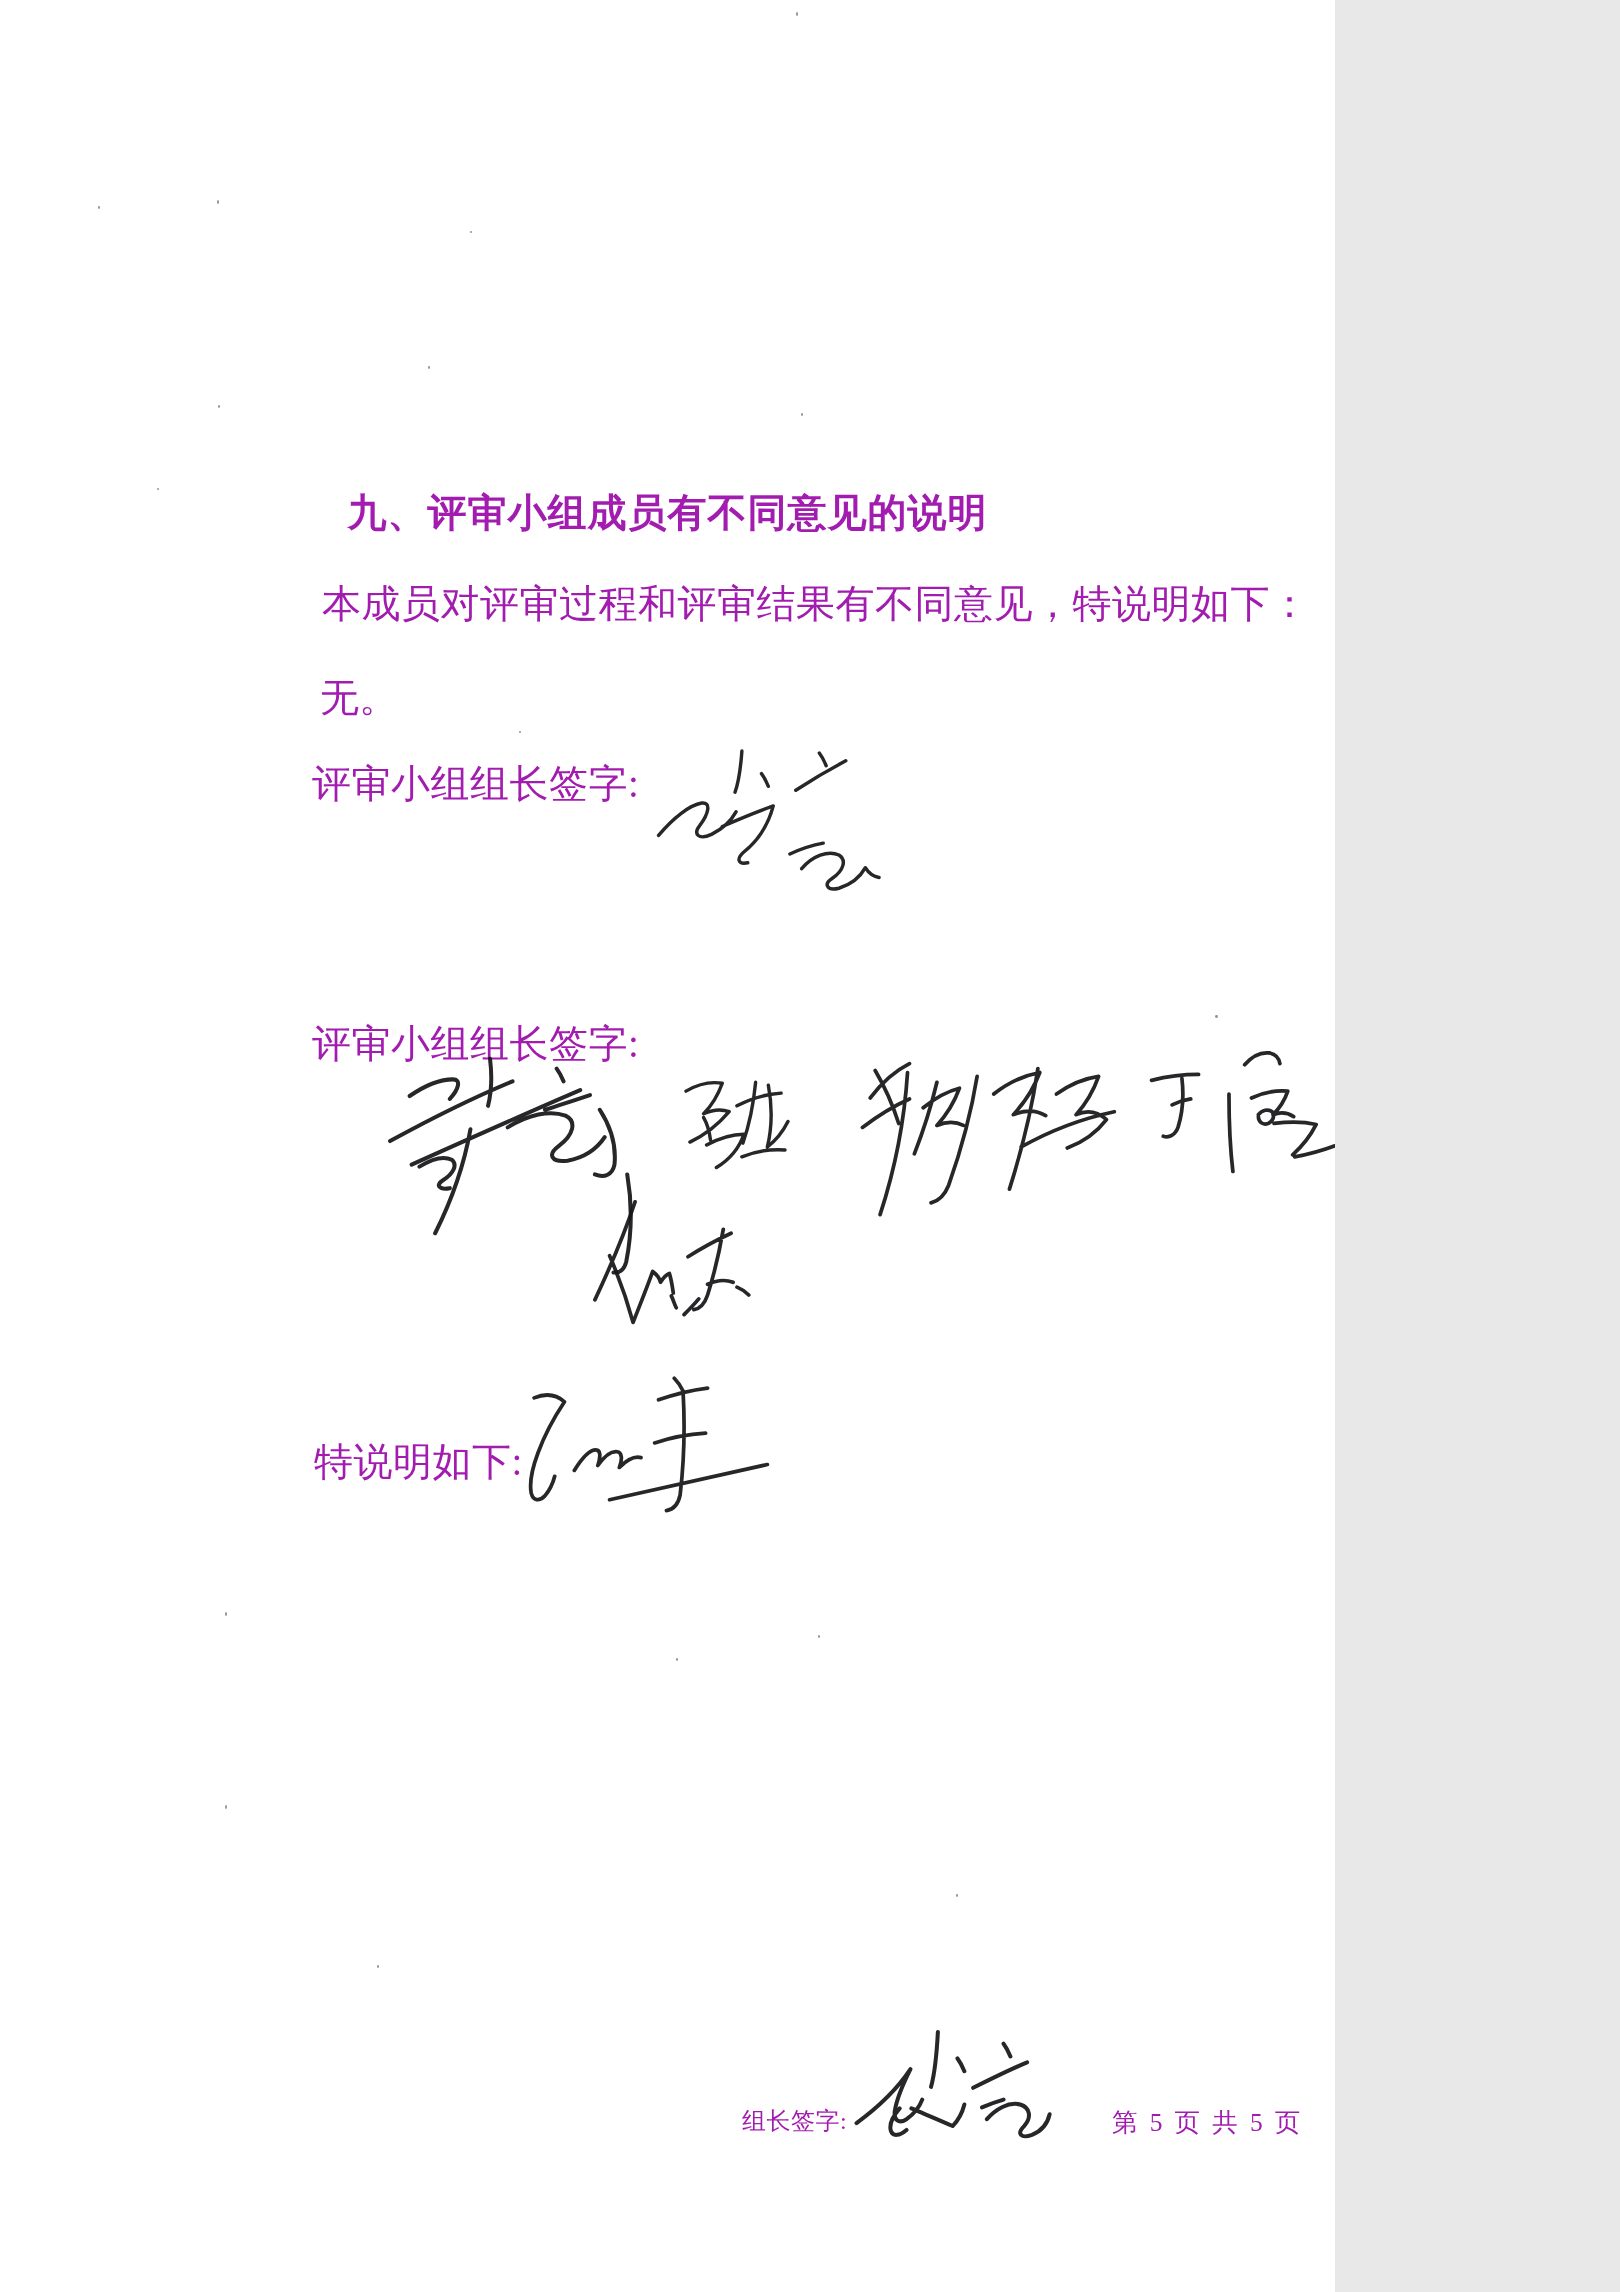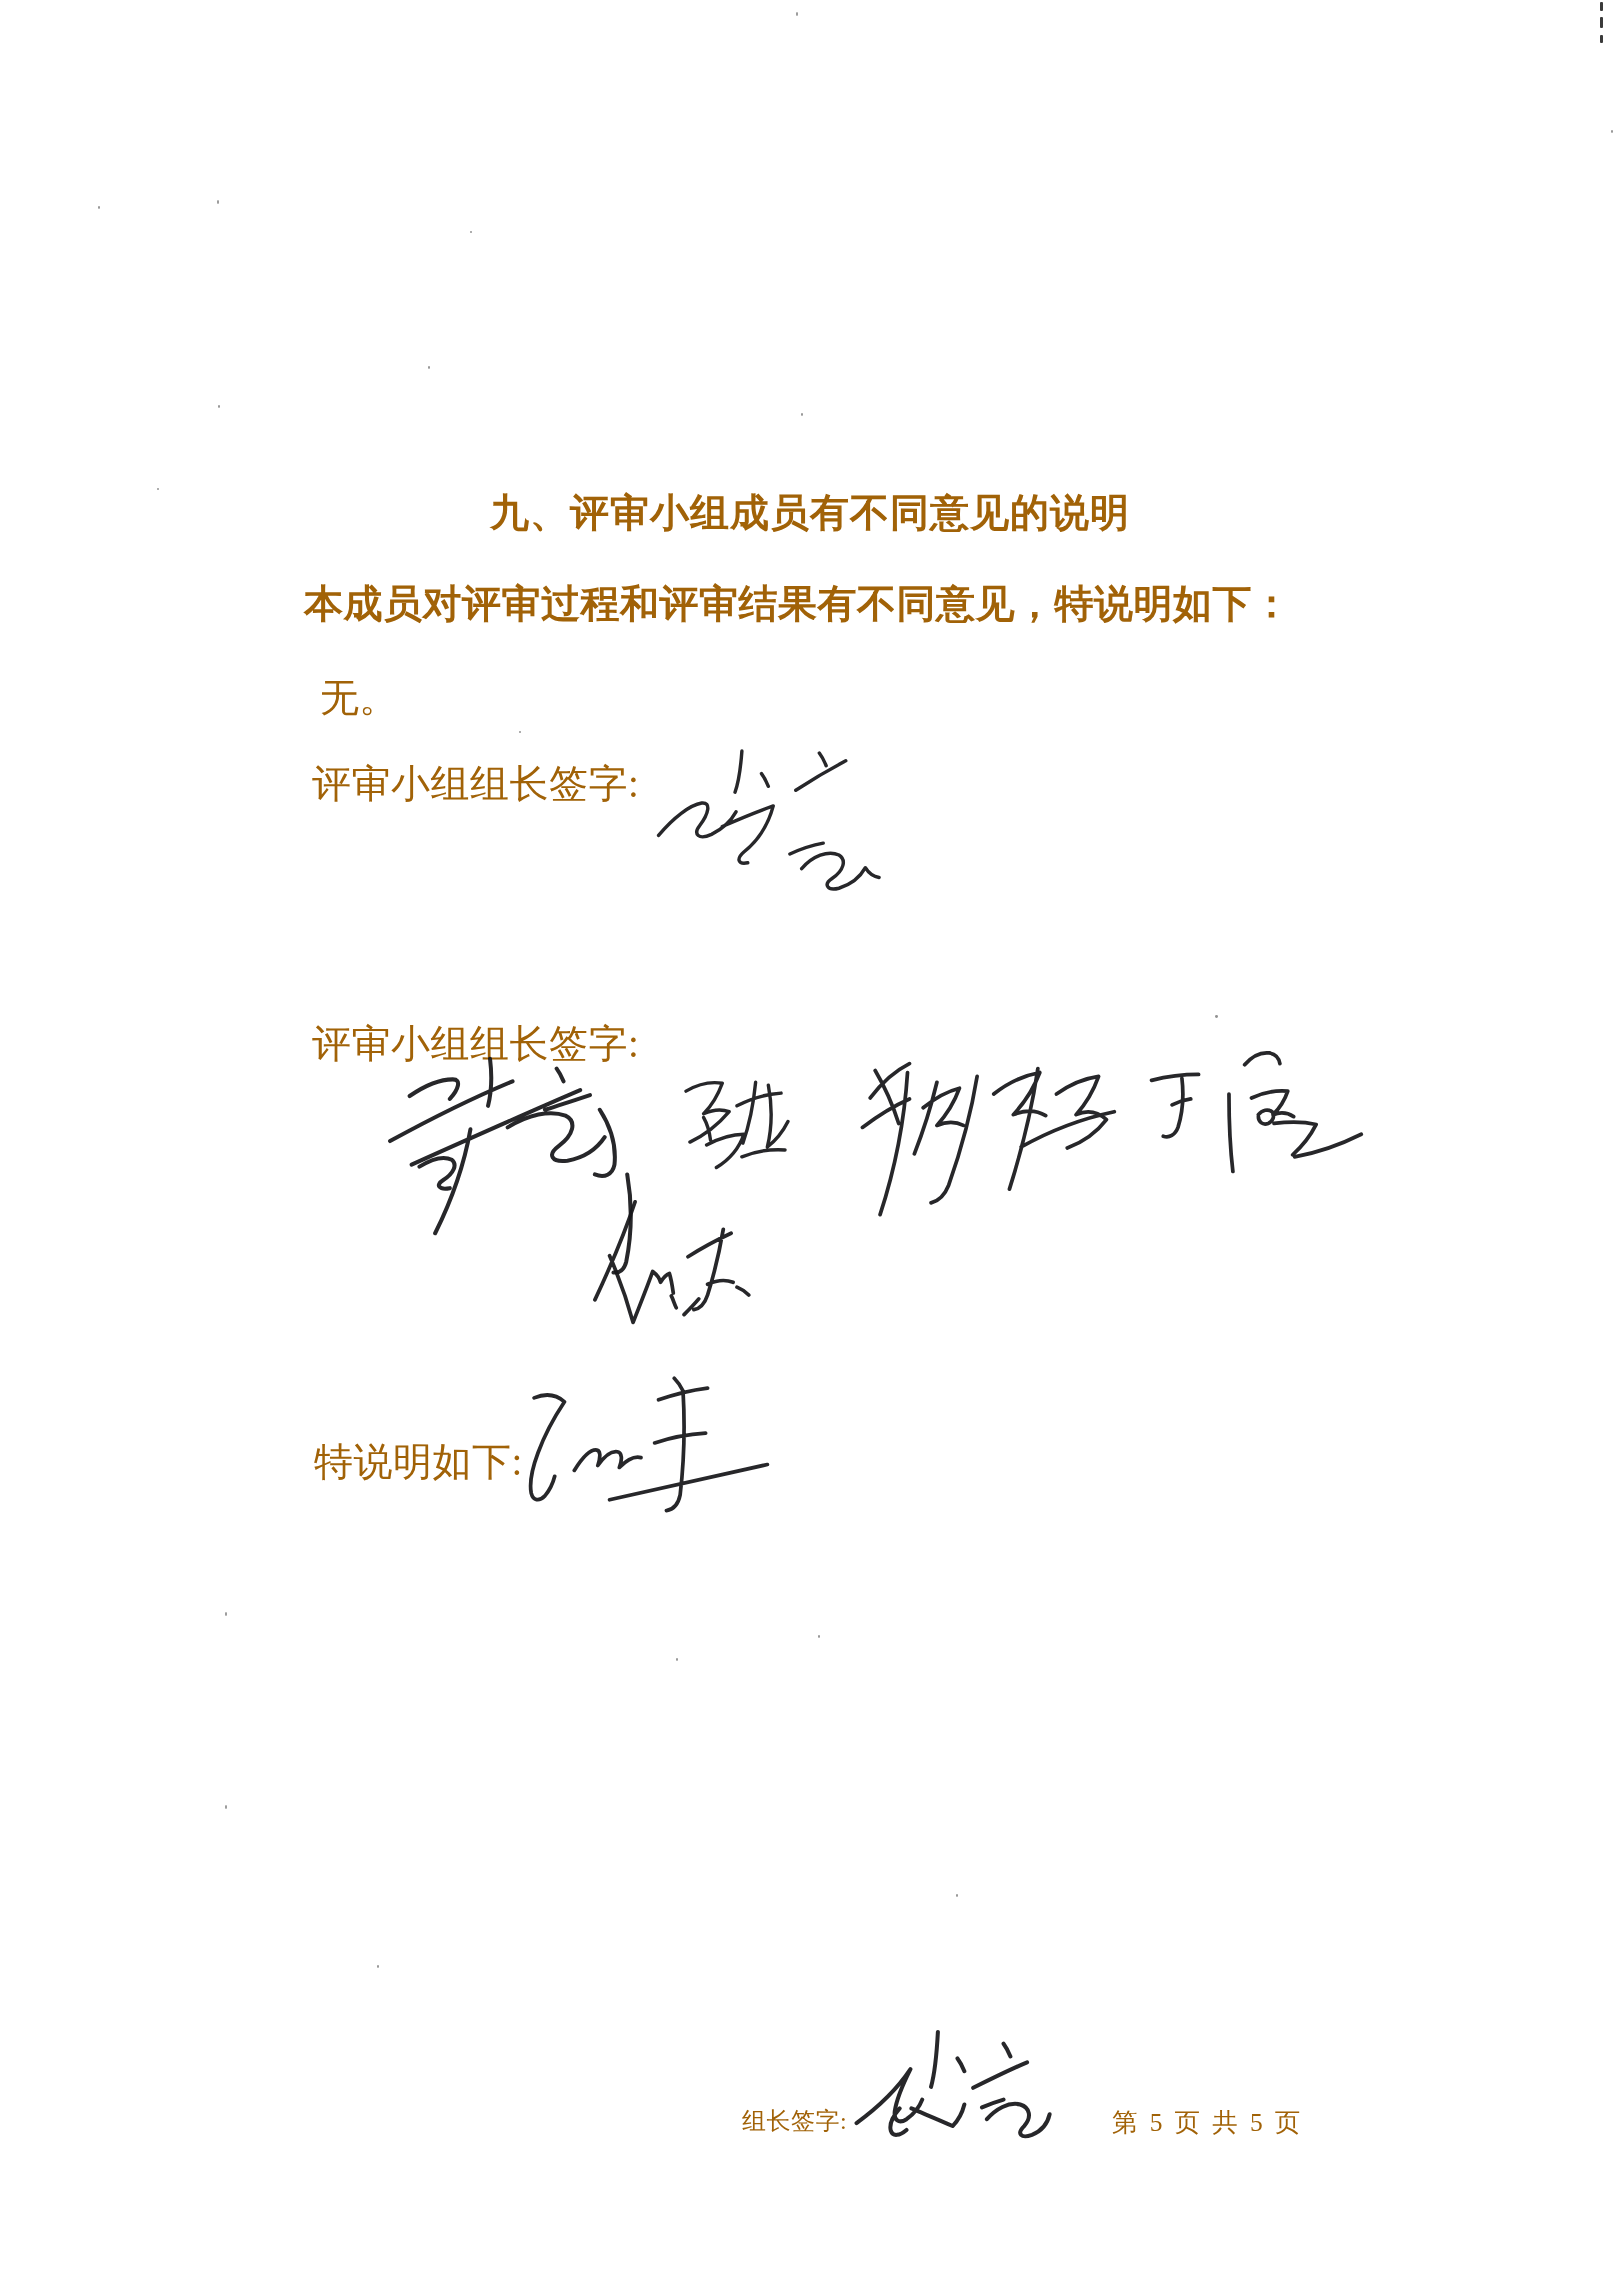--- a/index.html
+++ b/index.html
@@ -1,33 +1,33 @@
 <!DOCTYPE html>
 <html><head>
 <meta charset="utf-8">
 <style>
   html,body{margin:0;padding:0;background:#e8e8e8;}
   .page{
     position:relative;
-    width:1620px;height:2293px;
+    width:1335px;height:2293px;
     background:#ffffff;
     overflow:hidden;
     font-family:"Liberation Serif","DejaVu Serif",serif;
-    color:#a16207;
+    color:#a21caf;
   }
   .abs{position:absolute;margin:0;line-height:1;white-space:nowrap;}
   .title{
     left:0;right:0;top:493px;
     text-align:center;
     font-family:"Liberation Sans","DejaVu Sans",sans-serif;
     font-weight:700;
     font-size:39px;
     letter-spacing:1px;
   }
-  .para{left:304px;top:584px;font-size:39px;letter-spacing:0.5px;font-weight:bold;}
+  .para{left:322px;top:584px;font-size:39px;letter-spacing:0.5px;}
   .answer{left:320px;top:678px;font-size:39px;}
   .sig-label{font-size:39px;letter-spacing:0.5px;text-align:right;}
   .leader-label{left:312px;top:764px;}
   .members-label{left:312px;top:1024px;}
   .supervisor-label{left:314px;top:1442px;}
   .footer-label{left:742px;top:2109px;font-size:24px;letter-spacing:0.5px;}
   .page-info{left:1112px;top:2110px;font-size:25.5px;letter-spacing:2.9px;}
   .ink{position:absolute;left:0;top:0;width:1620px;height:2293px;pointer-events:none;}
   .ink path{fill:none;stroke:#17171a;stroke-linecap:round;stroke-linejoin:round;opacity:0.93;}
   .w1{stroke-width:3.5px}

